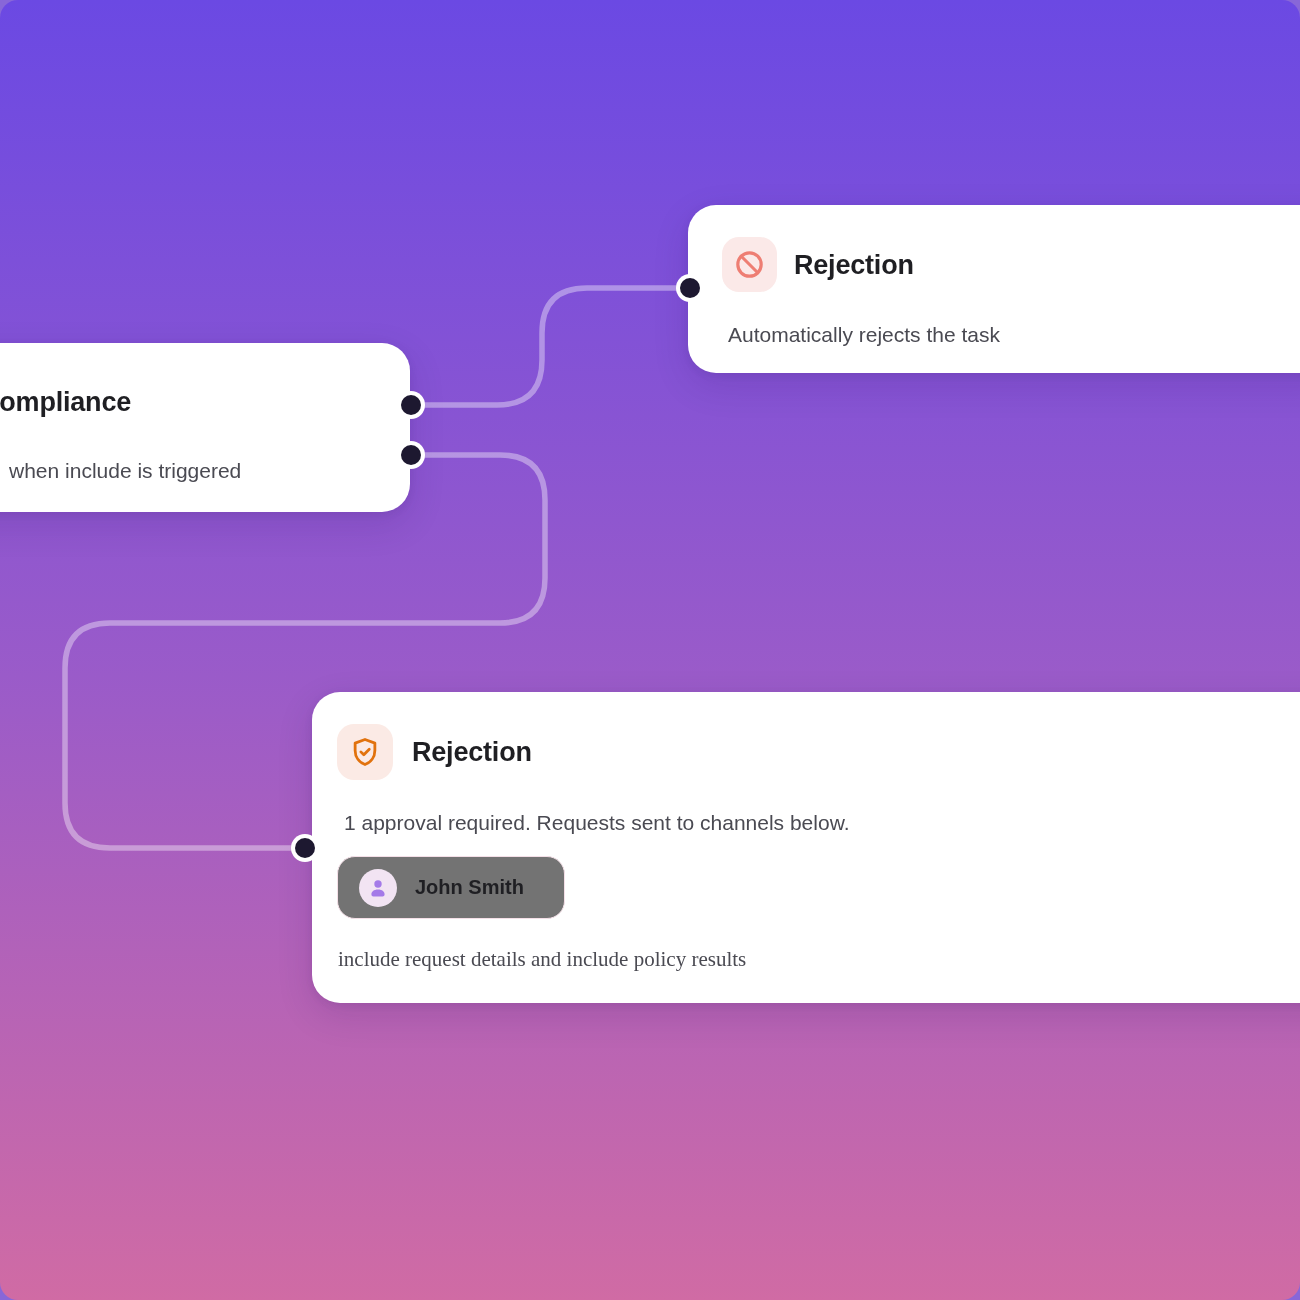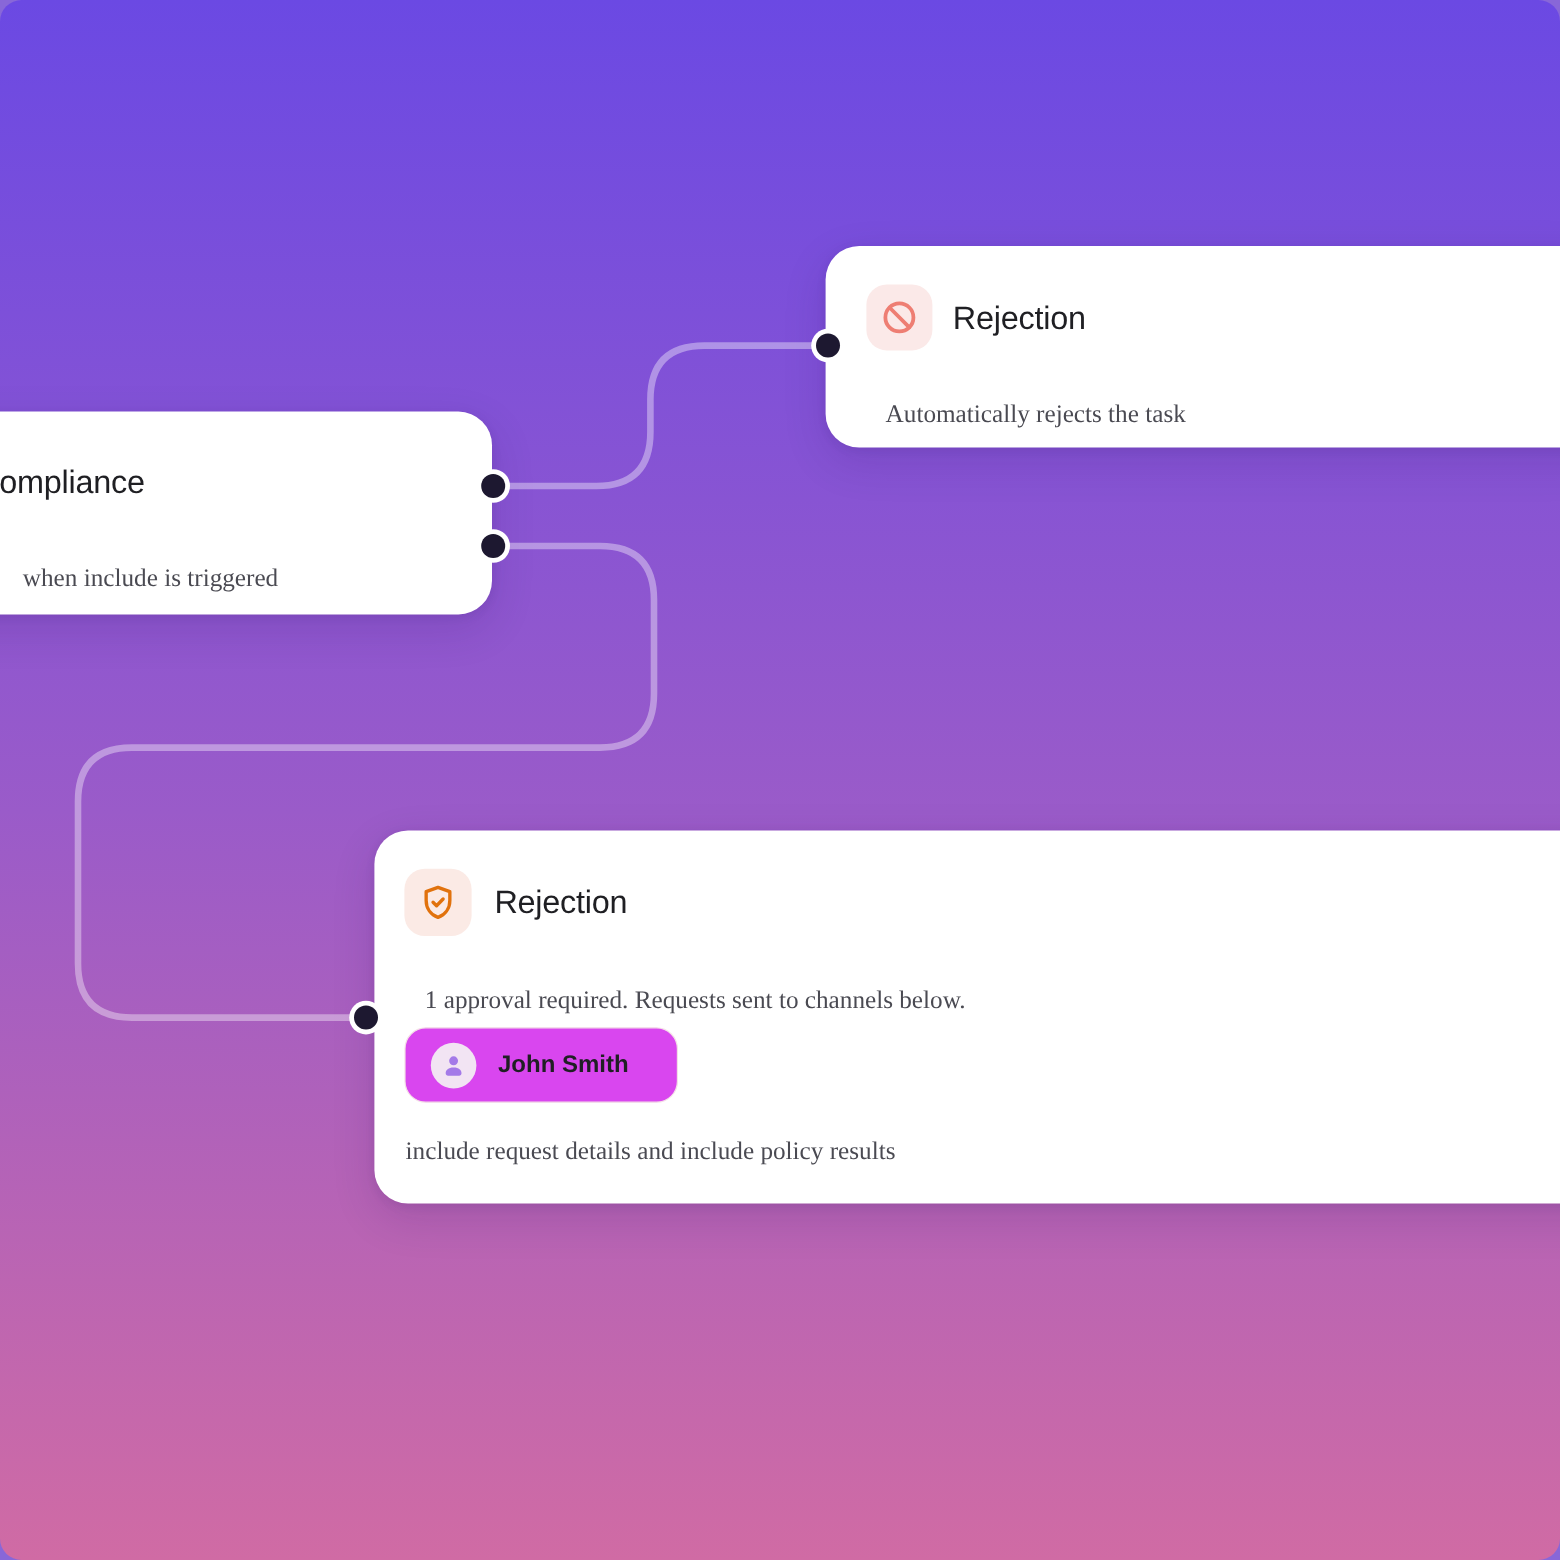--- a/index.html
+++ b/index.html
@@ -34,35 +34,34 @@
     z-index: 2;
   }
   #card-compliance { left: -140px; top: 343px; width: 550px; height: 169px; }
   #card-rejection  { left: 688px;  top: 205px; width: 660px; height: 168px; }
   #card-approval   { left: 312px;  top: 692px; width: 1050px; height: 311px; }
 
   .card-title {
     position: absolute;
     margin: 0;
     font-size: 27px;
-    font-weight: 400;
+    font-weight: 700;
     color: #1f1f23;
     letter-spacing: -0.2px;
     white-space: nowrap;
     line-height: 32px;
   }
   .card-desc {
     position: absolute;
-    margin: 16px;
+    margin: 6px;
     font-size: 21px;
     font-weight: 400;
     color: #4a4a52;
     white-space: nowrap;
     line-height: 26px;
-    font-family: Liberation Serif, serif;
   }
   .icon-tile {
     position: absolute;
     border-radius: 17px;
     display: flex;
     align-items: center;
     justify-content: center;
   }
   #card-compliance .card-title { left: 120px; top: 43px; }
   #card-compliance .card-desc  { left: 143px; top: 109px; }
@@ -82,21 +81,21 @@
     color: #4a4a52;
     white-space: nowrap;
     line-height: 26px;
     font-family: Liberation Serif, serif;
   }
   .approver-chip {
     position: absolute;
     left: 25px; top: 164px;
     width: 228px; height: 63px;
     box-sizing: border-box;
-    background: #d946ef;
+    background: #737373;
     border: 1.5px solid #f4dfe7;
     border-radius: 18px;
     display: flex;
     align-items: center;
     padding-left: 21px;
     gap: 18px;
   }
   .avatar {
     width: 38px; height: 38px;
     border-radius: 50%;

